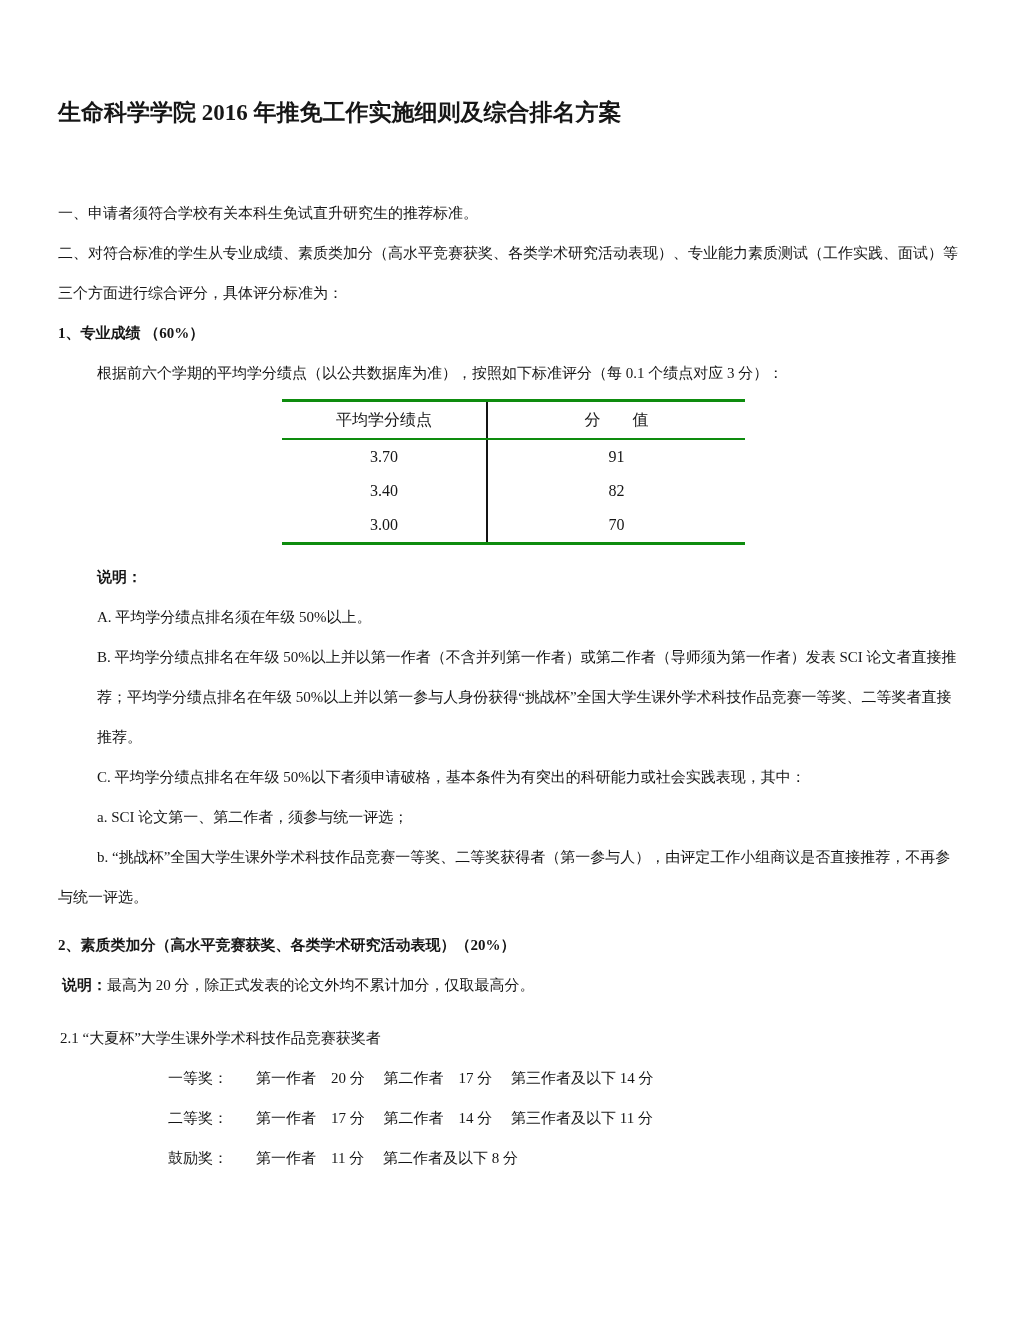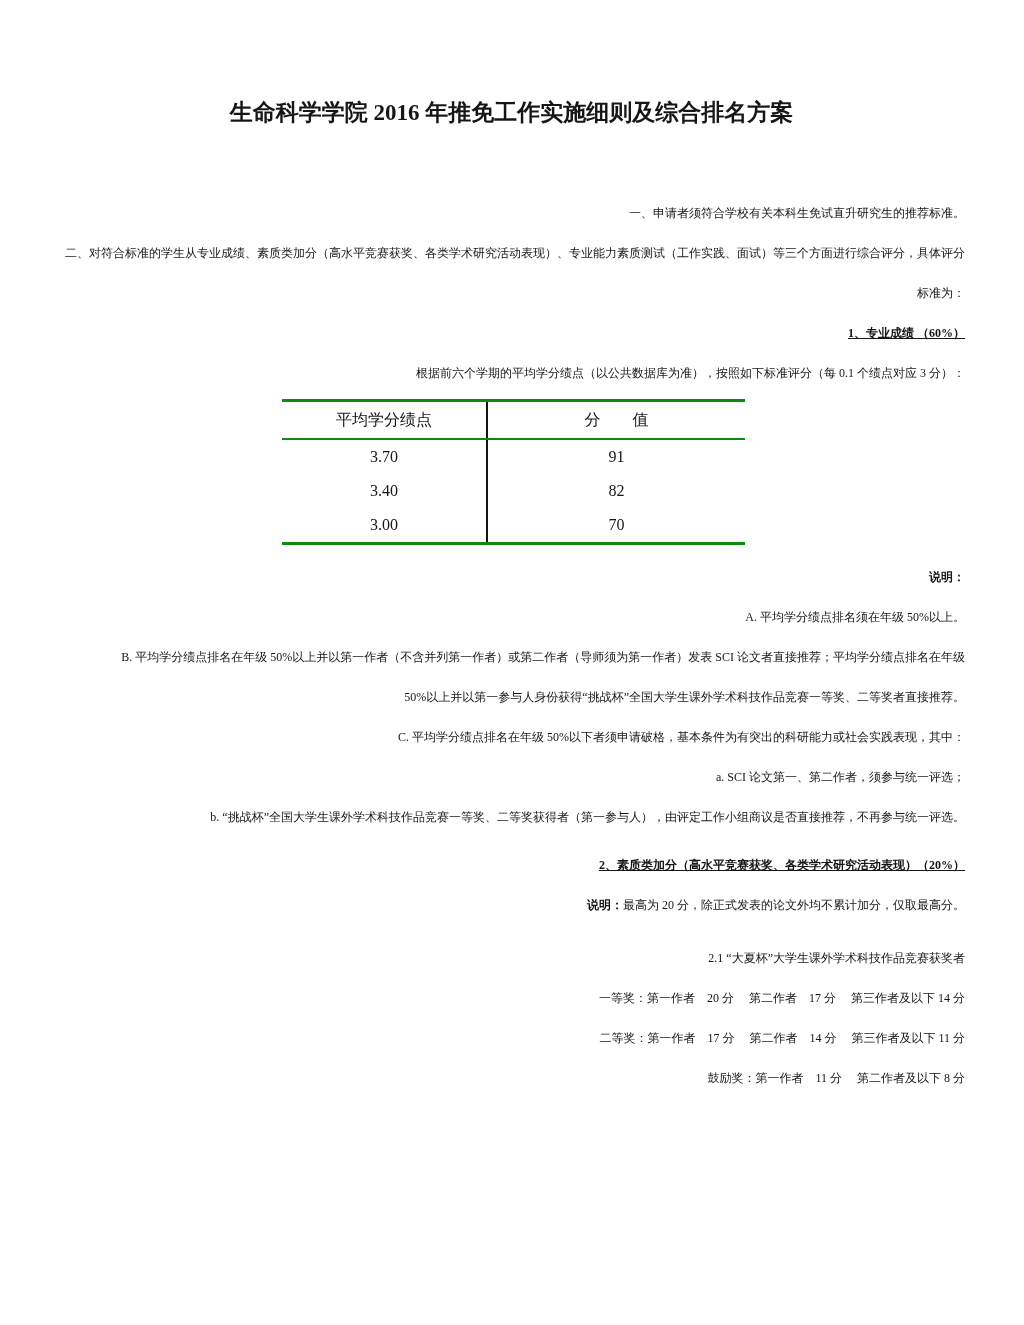--- a/index.html
+++ b/index.html
@@ -6,50 +6,50 @@
   body{
     width:1024px;height:1325px;
     background:#ffffff;
     font-family:"Liberation Serif","DejaVu Serif",serif;
     color:#161616;
     overflow:hidden;
   }
   .page{padding:0 59px 0 58px;}
 
   .doc-title{
-    font-size:23px;font-weight:bold;text-align:center;
+    font-size:23px;font-weight:bold;text-align:left;
     margin:97px 0 64px 0;line-height:32px;
   }
 
-  p,.heading{font-size:12px;margin:0;line-height:40px;text-align:right;}
-  .heading{font-weight:bold;text-decoration:underline;}
+  p,.heading{font-size:15px;margin:0;line-height:40px;}
+  .heading{font-weight:bold;}
   .bold{font-weight:bold;}
 
-  .indent-1{margin-left:22px;}
+  .indent-1{margin-left:39px;}
 
   
   .score-table{
     width:463px;
     margin:6px 0 12px 224px;
     border-top:3px solid #0E8C0E;
     border-bottom:3px solid #0E8C0E;
   }
   .t-row{display:flex;justify-content:flex-end;}
   .t-row>div{text-align:center;font-size:16px;}
   .t-head{border-bottom:2px solid #0E8C0E;}
   .t-head>div{line-height:36px;}
   .t-body>div{line-height:34px;}
   .c1{width:206px;border-right:2px solid #141414;box-sizing:border-box;}
   .c2{flex:1;white-space:pre;}
 
   .notes-block{margin-left:39px;}
   .note-outdent{margin-left:-39px;text-indent:39px;}
 
   .section2-heading{margin-top:8px;}
-  .s2-note{margin-left:12px;}
+  .s2-note{margin-left:4px;}
   .sub-heading{margin-left:2px;margin-top:13px;}
 
   .award{margin-left:110px;}
   .award-label{display:inline-block;width:88px;}
   .award-detail{white-space:pre;}
 </style>
 </head>
 <body>
 
 <div class="page">

